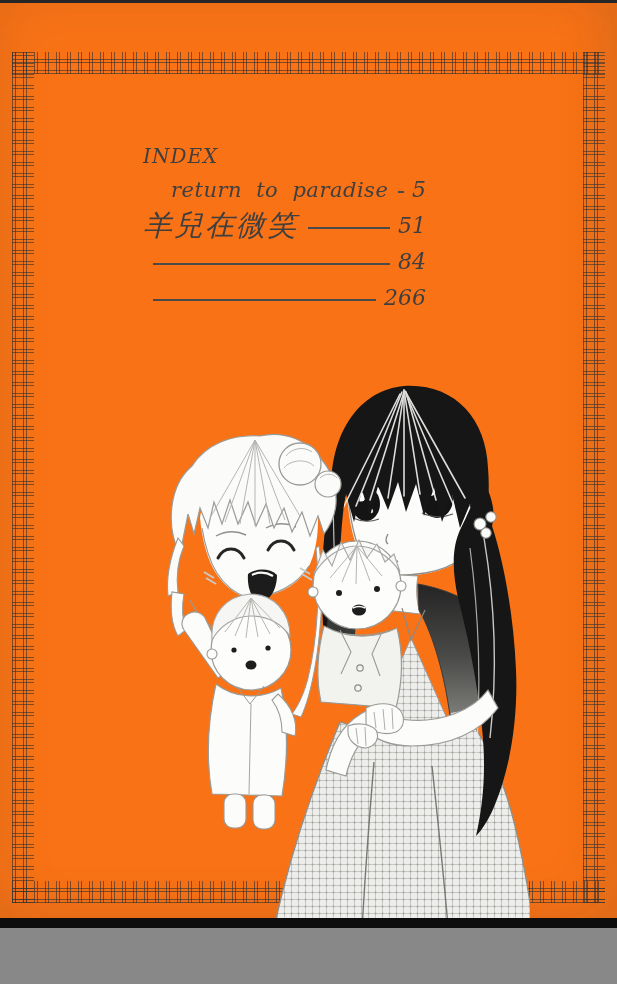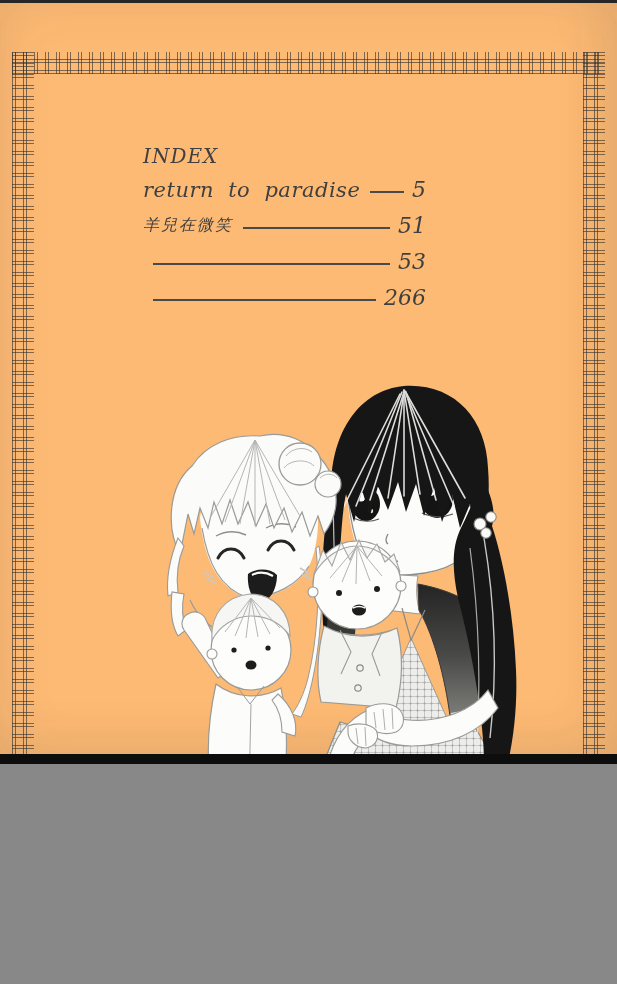--- a/index.html
+++ b/index.html
@@ -1,39 +1,39 @@
 <!DOCTYPE html>
 <html><head>
 <meta charset="utf-8">
 <style>
   html,body{margin:0;padding:0;background:#888;}
   .page{
-    position:relative;width:617px;height:764px;overflow:hidden;
-    background:#fdba74;
+    position:relative;width:617px;height:928px;overflow:hidden;
+    background:#f97316;
     font-family:"DejaVu Serif","Liberation Serif",serif;
     box-shadow:inset 0 0 60px rgba(60,60,60,.09), inset -18px -24px 50px rgba(60,60,60,.07);
   }
   .top-rule{position:absolute;left:0;top:0;width:617px;height:3px;background:#262626;z-index:6;}
   .bottom-bar{position:absolute;left:0;bottom:0;width:617px;height:10px;background:#0d0d0d;z-index:6;}
   .plaid{
     position:absolute;z-index:1;
     background-image:
       repeating-linear-gradient(90deg, rgba(50,50,50,.62) 0 1px, transparent 1px 3px, rgba(50,50,50,.62) 3px 4px, transparent 4px 11px),
       repeating-linear-gradient(0deg, rgba(50,50,50,.62) 0 1px, transparent 1px 3px, rgba(50,50,50,.62) 3px 4px, transparent 4px 11px);
   }
   .band-top{left:12px;top:52px;width:593px;height:22px;}
   .band-bottom{left:12px;top:881px;width:593px;height:22px;}
   .band-left{left:12px;top:52px;width:22px;height:851px;}
   .band-right{left:583px;top:52px;width:22px;height:851px;}
   .index{position:absolute;left:143px;top:144px;width:283px;z-index:4;color:#3f3f3f;}
   .index-title{font-style:italic;font-size:20px;letter-spacing:1px;margin-bottom:8px;}
   .index-row{display:flex;align-items:center;margin-bottom:9px;height:27px;}
   .lbl{font-style:italic;white-space:nowrap;}
-  .lbl.latin{font-size:21px;letter-spacing:.5px;word-spacing:7px;}
-  .lbl.cjk{font-size:16px;letter-spacing:2px;font-style:italic;}
+  .lbl.latin{font-size:21px;letter-spacing:.5px;word-spacing:7px;margin-left:28px;}
+  .lbl.cjk{font-size:29px;letter-spacing:2px;font-style:italic;}
   .leader{flex:1;height:2px;background:#4a4a4a;margin:0 8px 0 10px;transform:translateY(2px);}
   .num{font-style:italic;font-size:22px;white-space:nowrap;}
   .art{position:absolute;left:120px;top:378px;width:410px;height:600px;margin:0;z-index:3;}
   .art svg{display:block;}
 </style>
 </head>
 <body>
 
 <div class="page">
 
@@ -52,21 +52,21 @@
       <span class="leader"></span>
       <span class="num">5</span>
     </div>
     <div class="index-row">
       <span class="lbl cjk">羊兒在微笑</span>
       <span class="leader"></span>
       <span class="num">51</span>
     </div>
     <div class="index-row">
       <span class="leader"></span>
-      <span class="num">53</span>
+      <span class="num">84</span>
     </div>
     <div class="index-row">
       <span class="leader"></span>
       <span class="num">266</span>
     </div>
   </div>
 
   <figure class="art" aria-label="Black-and-white manga drawing: a tall girl with black bangs and long pigtails tied with pom-pom scrunchies, wearing a dark top and checked pinafore dress, stands behind a smiling light-haired girl with hair buns; together they hold two small dolls.">
     <svg width="410" height="600" viewBox="0 0 410 600" xmlns="http://www.w3.org/2000/svg">
       <defs>

